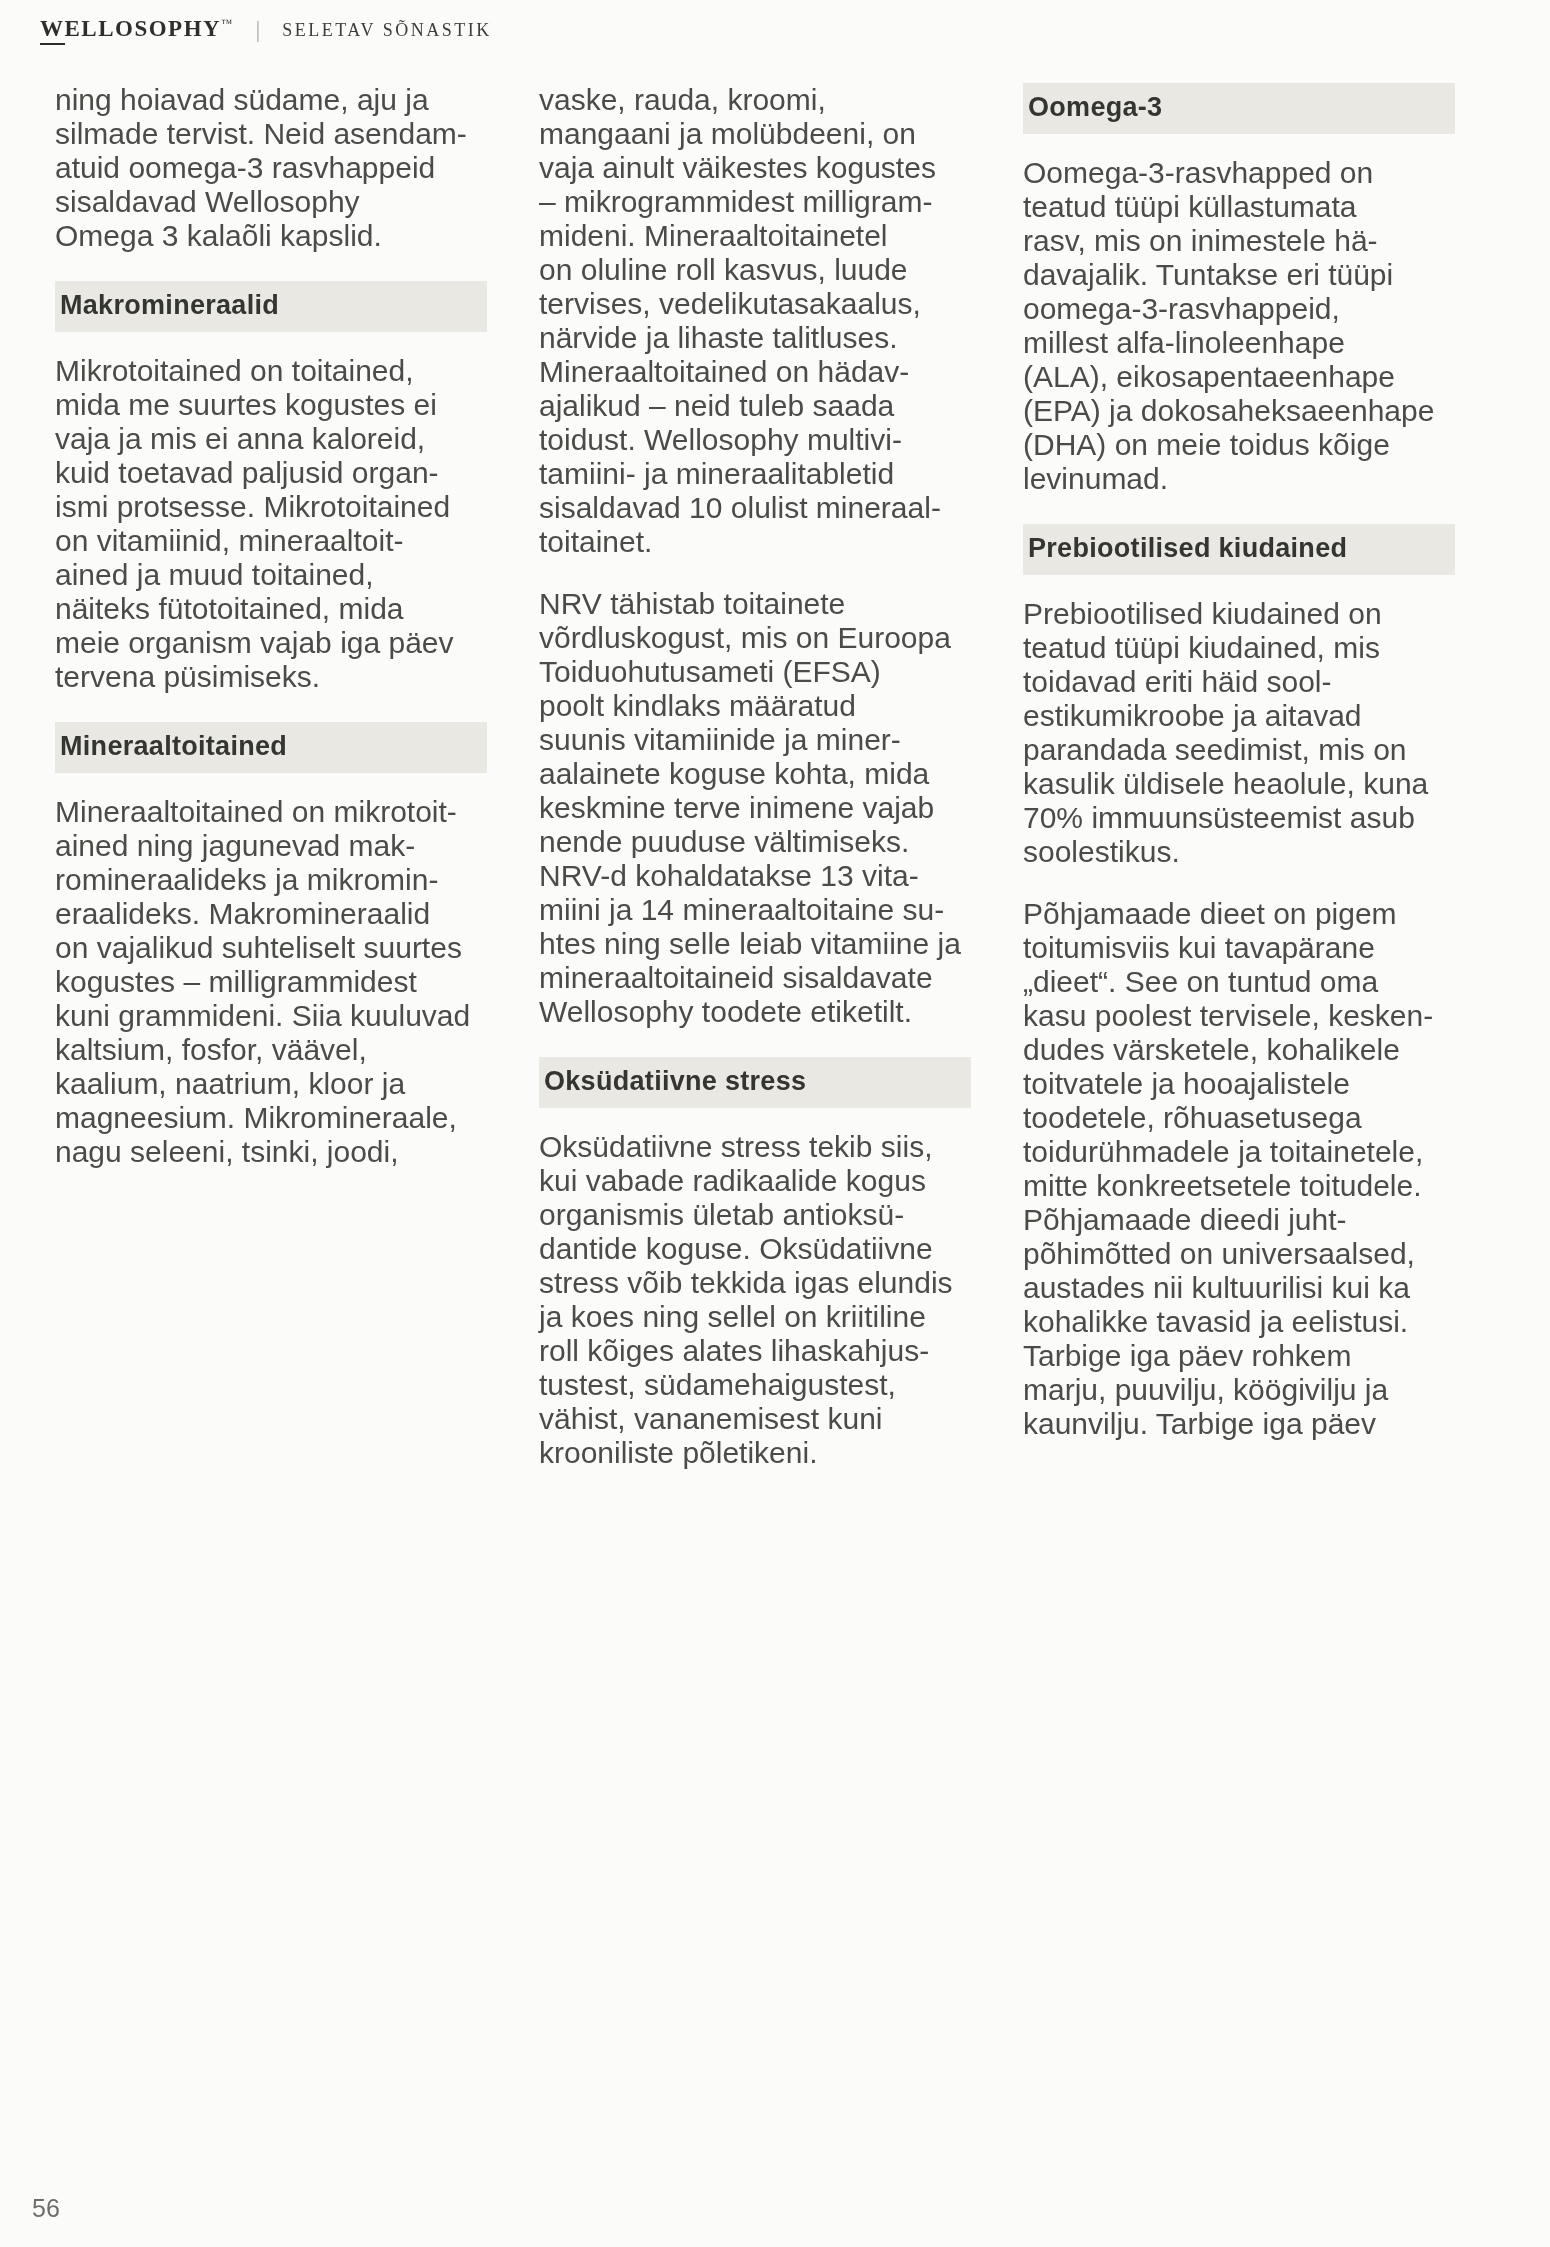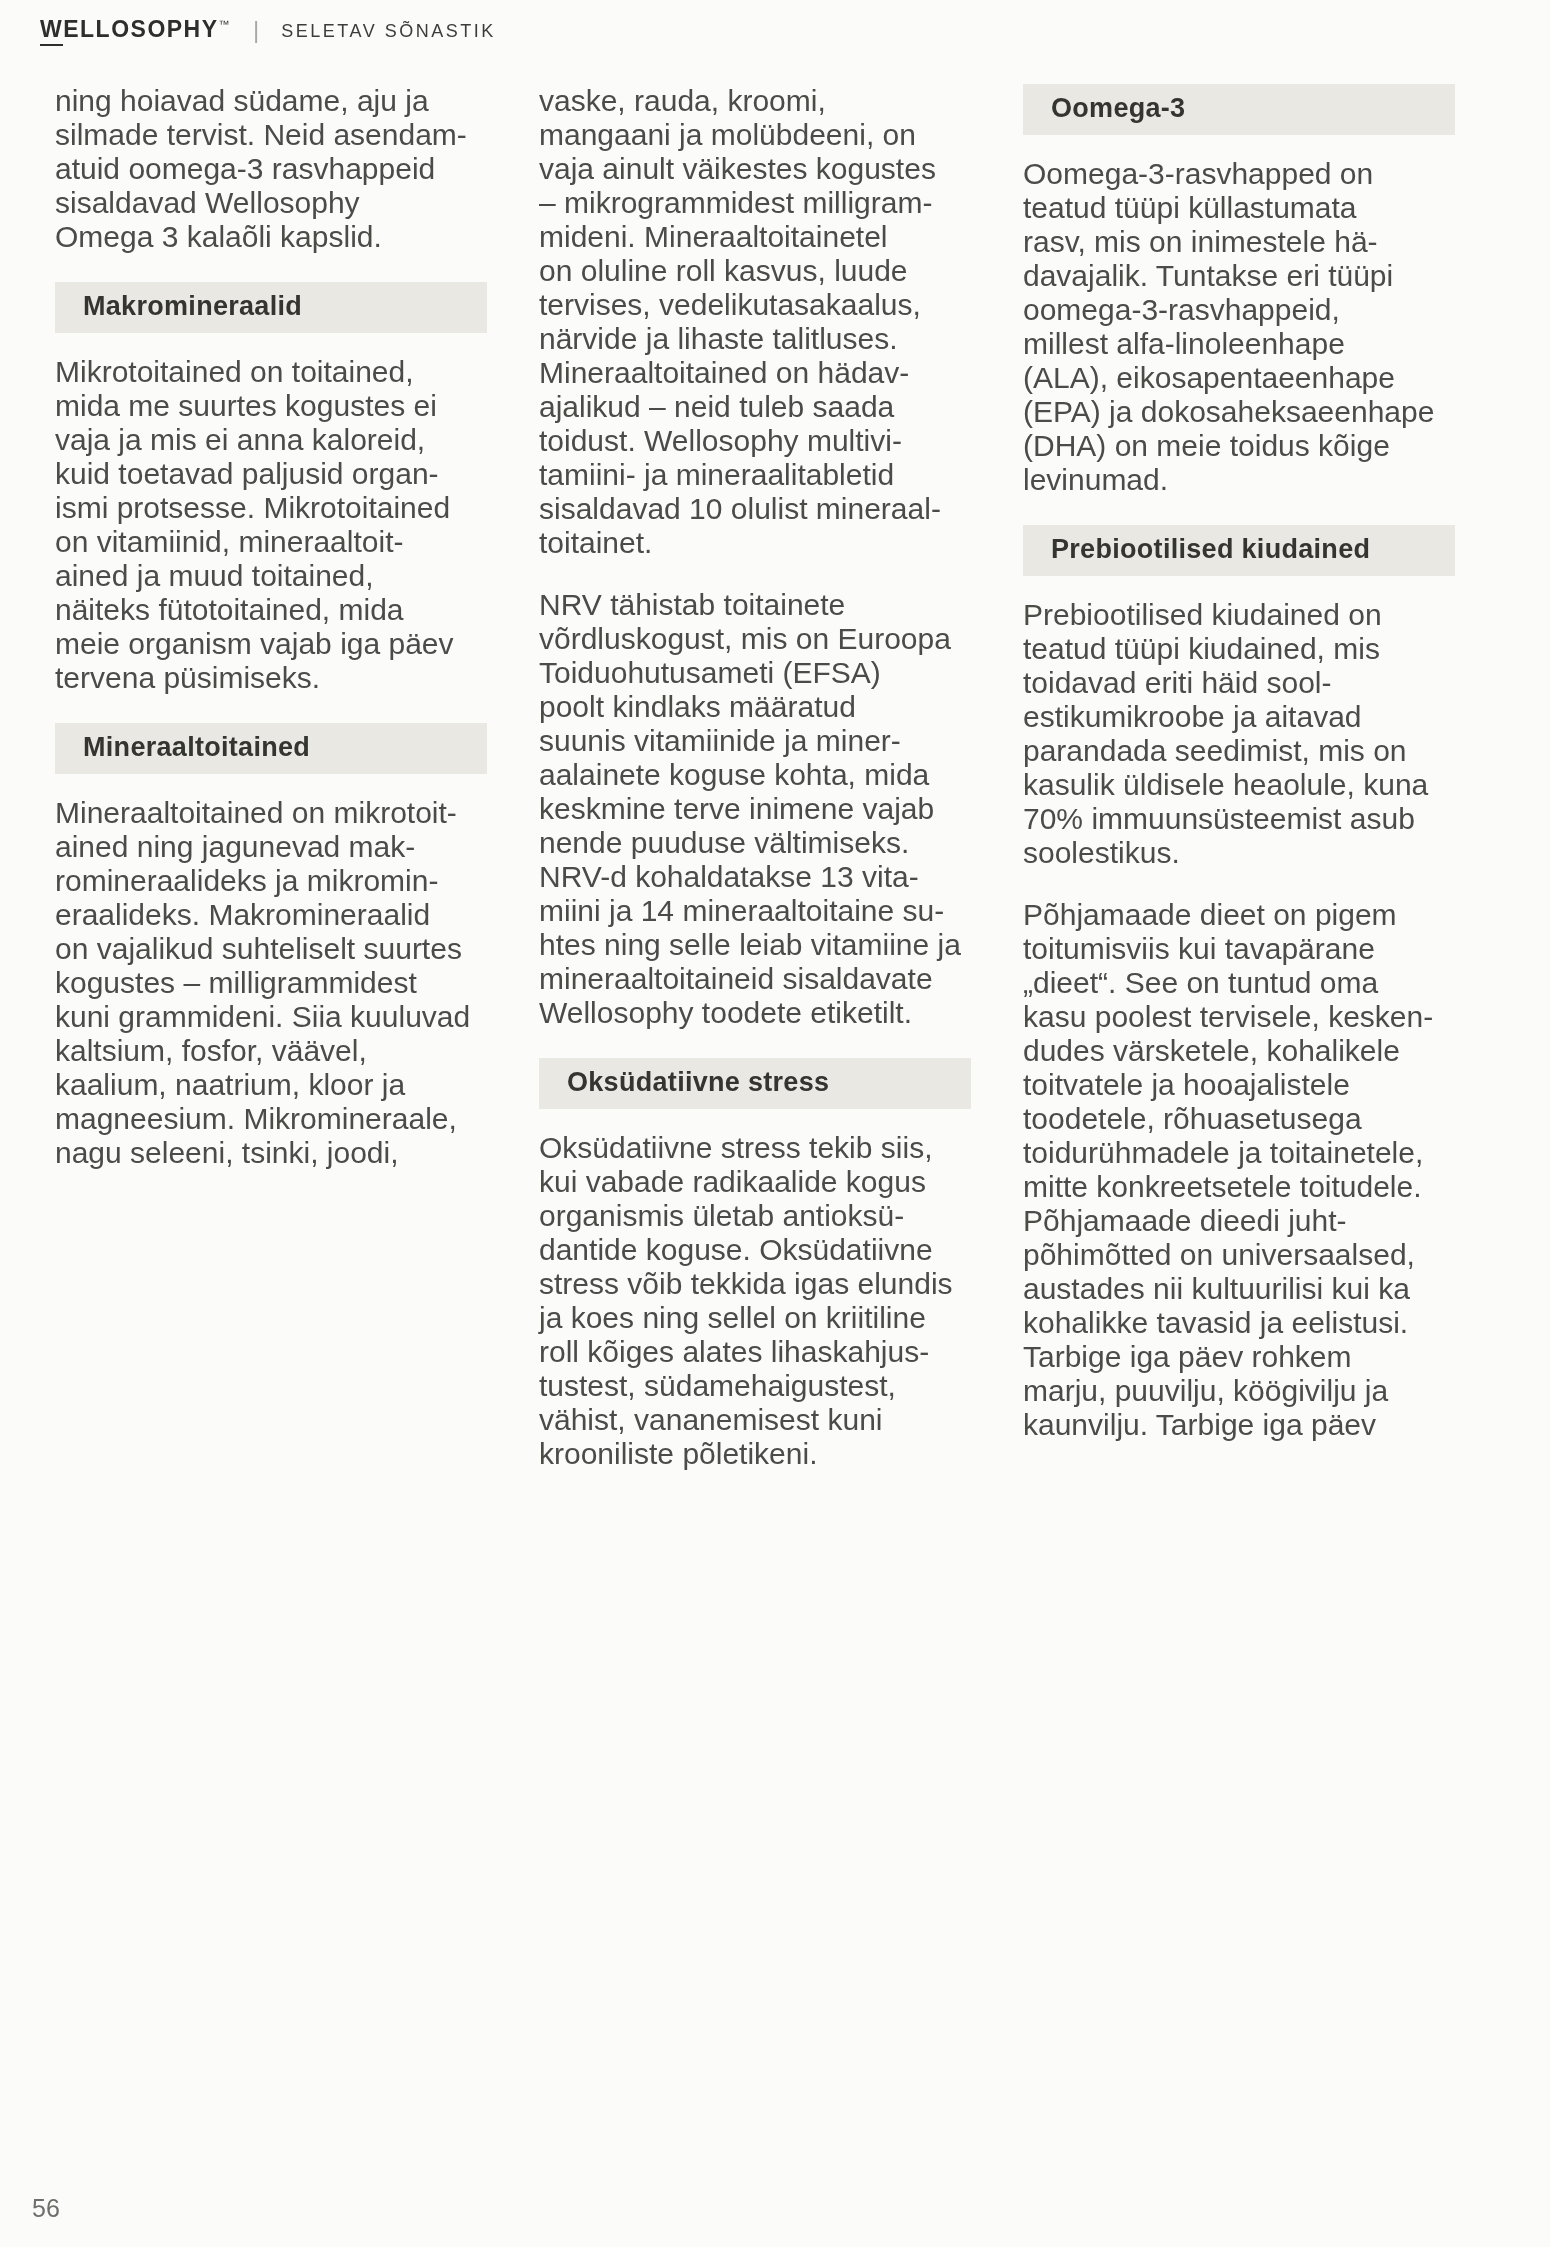--- a/index.html
+++ b/index.html
@@ -7,20 +7,21 @@
   body { font-family: "Liberation Sans", sans-serif; }
   .page {
     width: 1550px; height: 2247px;
     position: relative;
     background: #fbfbf9;
     overflow: hidden;
   }
   .header {
     display: flex; align-items: baseline;
     padding: 16px 0 0 40px;
+    font-family: Liberation Serif, serif;
   }
   .brand {
     font-size: 23px; font-weight: 700; letter-spacing: 1.5px;
     color: #2e2e2c; white-space: nowrap;
   }
   .brand .w-underline { border-bottom: 2px solid #2e2e2c; padding-bottom: 2px; }
   .brand .tm { font-size: 11px; vertical-align: super; font-weight: 400; }
   .header .divider {
     color: #a9a9a4; font-size: 24px; font-weight: 300;
     margin: 0 22px; align-self: center;
@@ -36,21 +37,21 @@
     column-gap: 52px;
     align-items: start;
   }
   .para {
     font-size: 30px; line-height: 34px; color: #4b4b48;
     white-space: pre-line;
     margin-bottom: 28px;
   }
   .heading-bar {
     background: #e9e8e3;
-    padding: 9px 18px 11px 28px;
+    padding: 9px 18px 11px 5px;
     margin-bottom: 22px;
   }
   .heading-bar .heading-label {
     font-size: 27px; font-weight: 600; color: #343431; letter-spacing: .3px;
   }
   .page-number {
     position: absolute; left: 32px; bottom: 24px;
     font-size: 25px; color: #6e6e6a;
   }
 </style>

